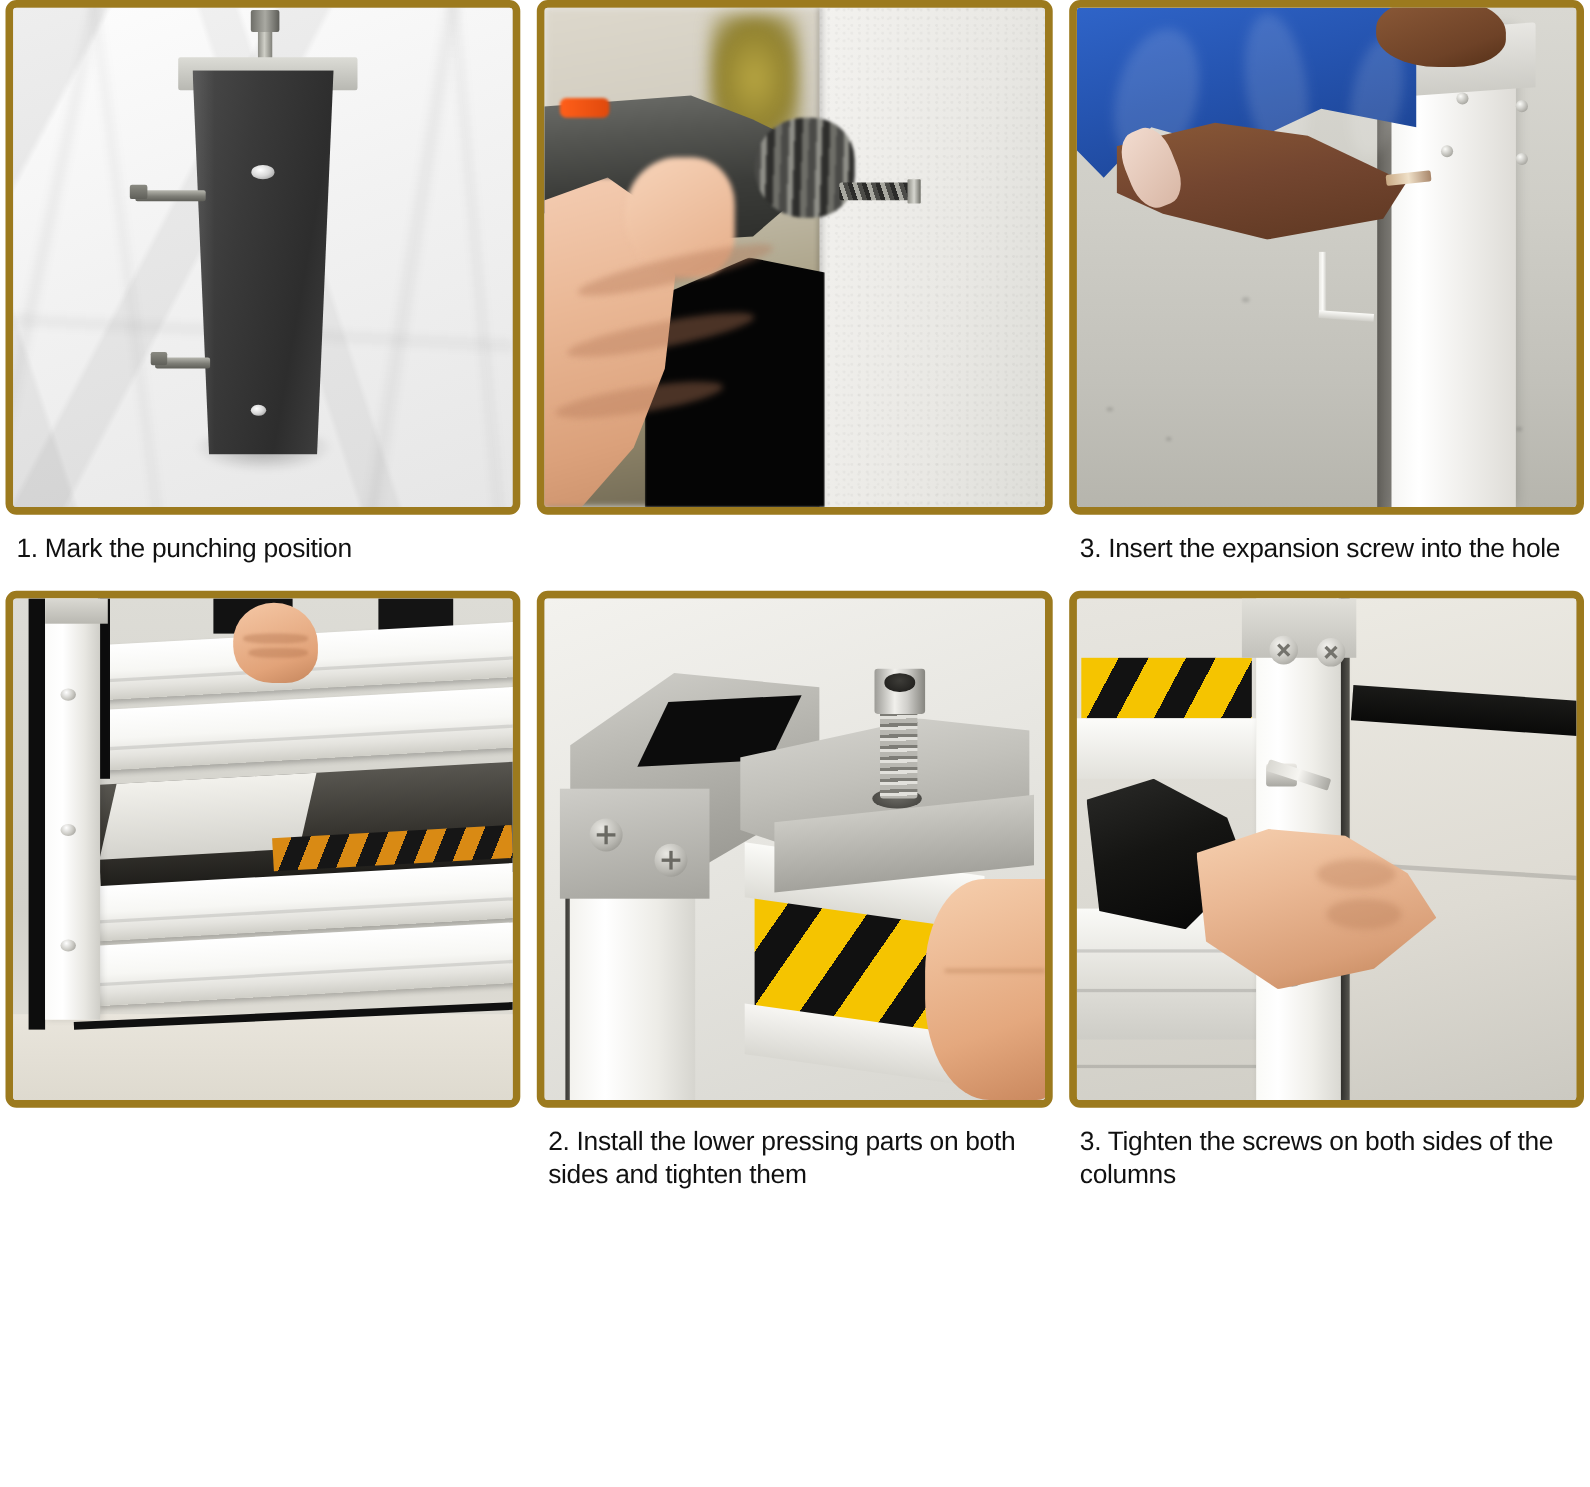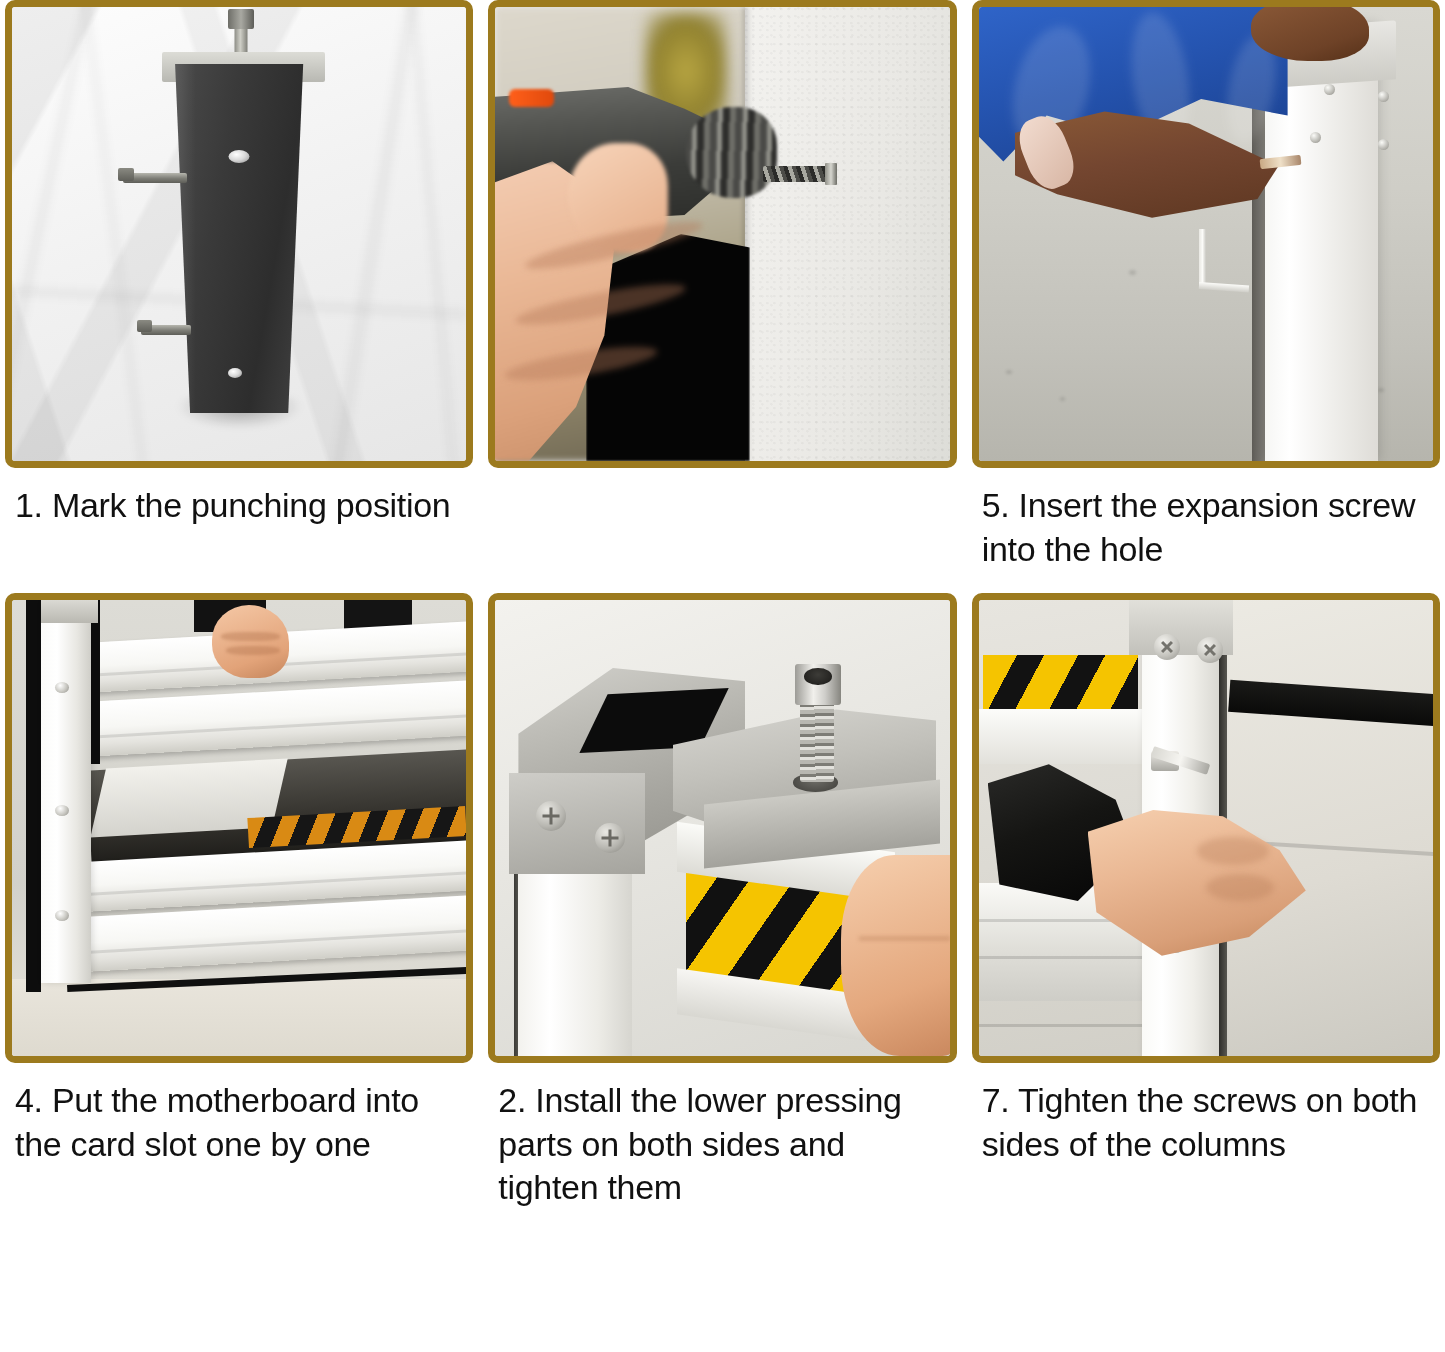--- a/index.html
+++ b/index.html
@@ -67,21 +67,21 @@
   .row2 .photo-frame { height: 470px; }
 
   .photo {
     position: absolute;
     inset: 0;
     overflow: hidden;
   }
 
   .caption {
     font-family: "Liberation Sans", sans-serif;
-    font-size: 34px;
+    font-size: 24px;
     line-height: 1.28;
     color: #111111;
     padding: 16px 6px 0 10px;
     font-weight: 400;
     letter-spacing: -0.3px;
   }
 
   .row-gap { height: 22px; }
 
   
@@ -680,21 +680,21 @@
           <div class="p3-shirt-fold p3-sf2"></div>
           <div class="p3-shirt-fold p3-sf3"></div>
           <div class="p3-hand-upper"></div>
           <div class="p3-arm"></div>
           <div class="p3-cuff"></div>
           <div class="p3-tool"></div>
           <div class="p3-hexkey-v"></div>
           <div class="p3-hexkey-h"></div>
         </div>
       </div>
-      <div class="caption">5. Insert the expansion screw into the hole</div>
+      <div class="caption">3. Insert the expansion screw into the hole</div>
     </div>
 
   </div>
 
   <div class="row-gap"></div>
 
   <div class="grid row2">
 
     <div class="cell">
       <div class="photo-frame">
@@ -724,21 +724,20 @@
           <div class="p4-darkgap p4-dg1"></div>
           <div class="p4-darkgap p4-dg2"></div>
           <div class="p4-post"></div>
           <div class="p4-post-cap"></div>
           <div class="p4-pscrew p4-ps1"></div>
           <div class="p4-pscrew p4-ps2"></div>
           <div class="p4-pscrew p4-ps3"></div>
           <div class="p4-baseline"></div>
         </div>
       </div>
-      <div class="caption">4. Put the motherboard into the card slot one by one</div>
     </div>
 
     <div class="cell">
       <div class="photo-frame">
         <div class="photo">
           <div class="p5-bg"></div>
           <div class="p5-hazard"></div>
           <div class="p5-white-board"></div>
           <div class="p5-white-board2"></div>
           <div class="p5-hand"></div>
@@ -782,18 +781,18 @@
           <div class="p6-lowscrew2"></div>
           <div class="p6-lowscrew"></div>
           <div class="p6-sleeve"></div>
           <div class="p6-hand"></div>
           <div class="p6-knuckle p6-k1"></div>
           <div class="p6-knuckle p6-k2"></div>
           <div class="p6-toolhead"></div>
           <div class="p6-tool"></div>
         </div>
       </div>
-      <div class="caption">7. Tighten the screws on both sides of the columns</div>
+      <div class="caption">3. Tighten the screws on both sides of the columns</div>
     </div>
 
   </div>
 
 </div>
 
 </body></html>

